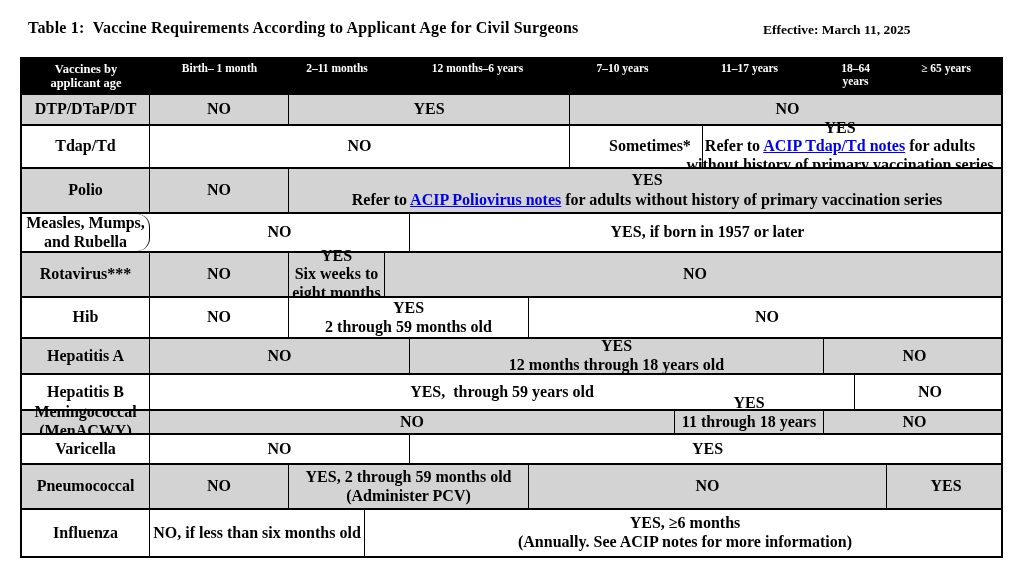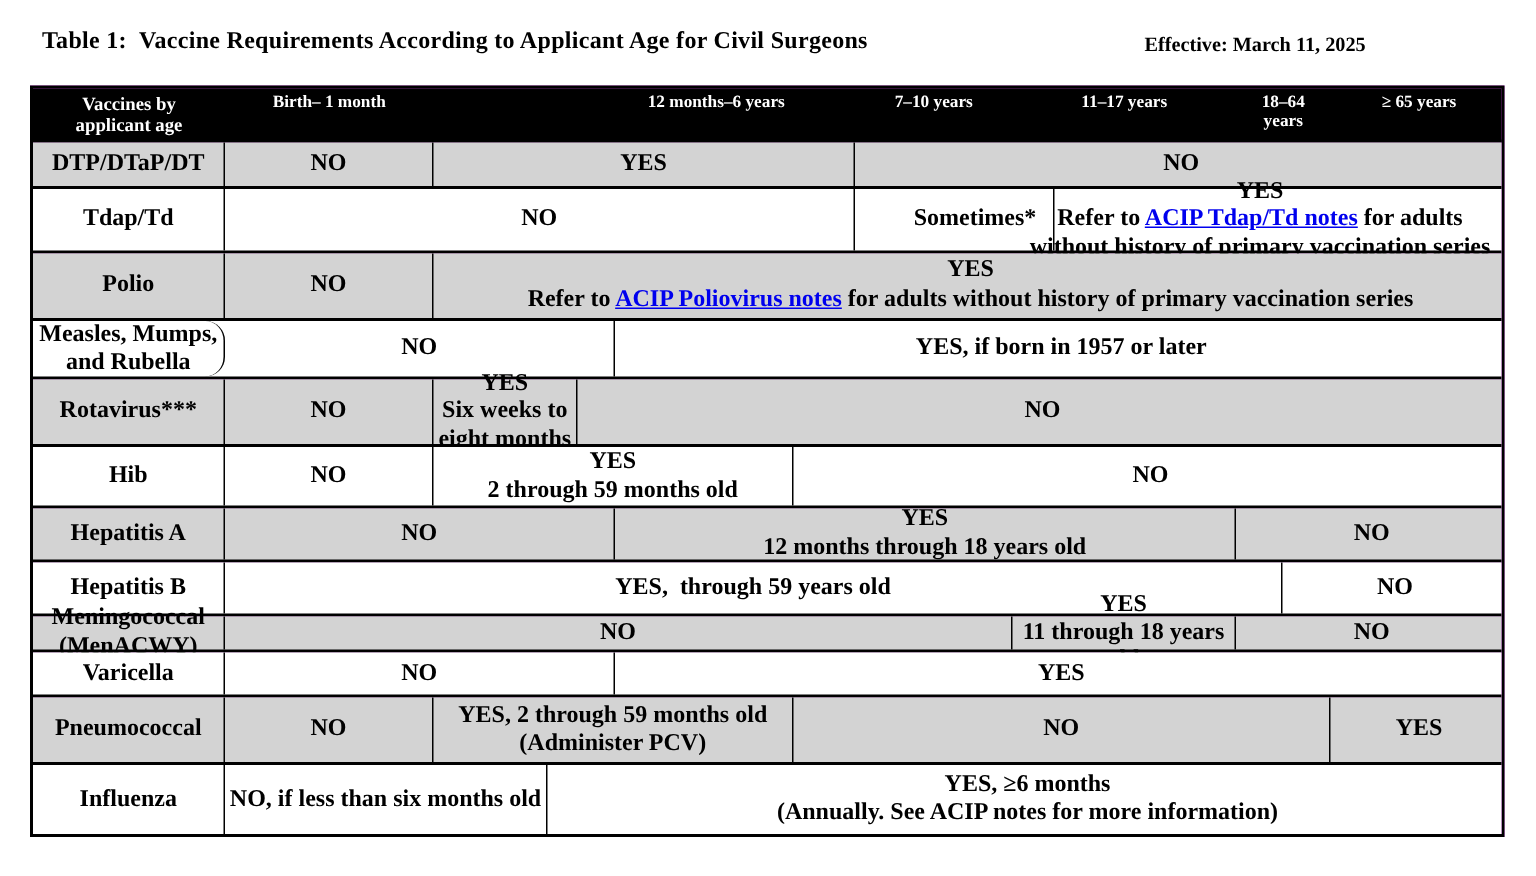--- a/index.html
+++ b/index.html
@@ -12,21 +12,21 @@
   .title {
     position:absolute; left:28px; top:19px;
     font-size:16px; font-weight:bold; white-space:pre; letter-spacing:0.2px;
   }
   .effective {
     position:absolute; left:763px; top:22px;
     font-size:13.5px; font-weight:bold; white-space:pre;
   }
   #vtable {
     position:absolute; left:20px; top:57px; width:983px;
-    border:2px solid var(--border,#000); background:#d946ef;
+    border:2px solid var(--border,#000); background:#fca5a5;
   }
   .vrow { position:relative; border-bottom:2px solid var(--border,#000); background:#fff; }
   .vrow:last-child { border-bottom:none; }
   .vrow.shaded { background:var(--shaded,#d3d3d3); }
   .vcell {
     position:absolute; top:0; bottom:0;
     display:flex; flex-direction:column; justify-content:center; align-items:center;
     text-align:center; border-right:1px solid var(--border,#000);
     font-size:16px; font-weight:bold; line-height:1.16; padding:1px 3px;
   }
@@ -47,20 +47,23 @@
 <div class="effective">Effective: March 11, 2025</div>
 <div id="vtable" style="width: 983px;">
     <div class="vrow header-row" style="height: 36px;">
       <div class="vcell hlabel" style="left: 0px; width: 128px;">
         <div class="cline">Vaccines by</div>
         <div class="cline">applicant age</div>
       </div>
       <div class="vcell" style="left: 128px; width: 139px; align-items: center;">
         <div class="cline">Birth– 1 month</div>
       </div>
+      <div class="vcell" style="left: 267px; width: 96px;">
+        <div class="cline">2–11 months</div>
+      </div>
       <div class="vcell" style="left: 363px; width: 185px;">
         <div class="cline">12 months–6 years</div>
       </div>
       <div class="vcell" style="left: 548px; width: 105px;">
         <div class="cline">7–10 years</div>
       </div>
       <div class="vcell" style="left: 653px; width: 149px;">
         <div class="cline">11–17 years</div>
       </div>
       <div class="vcell" style="left: 802px; width: 63px;">

